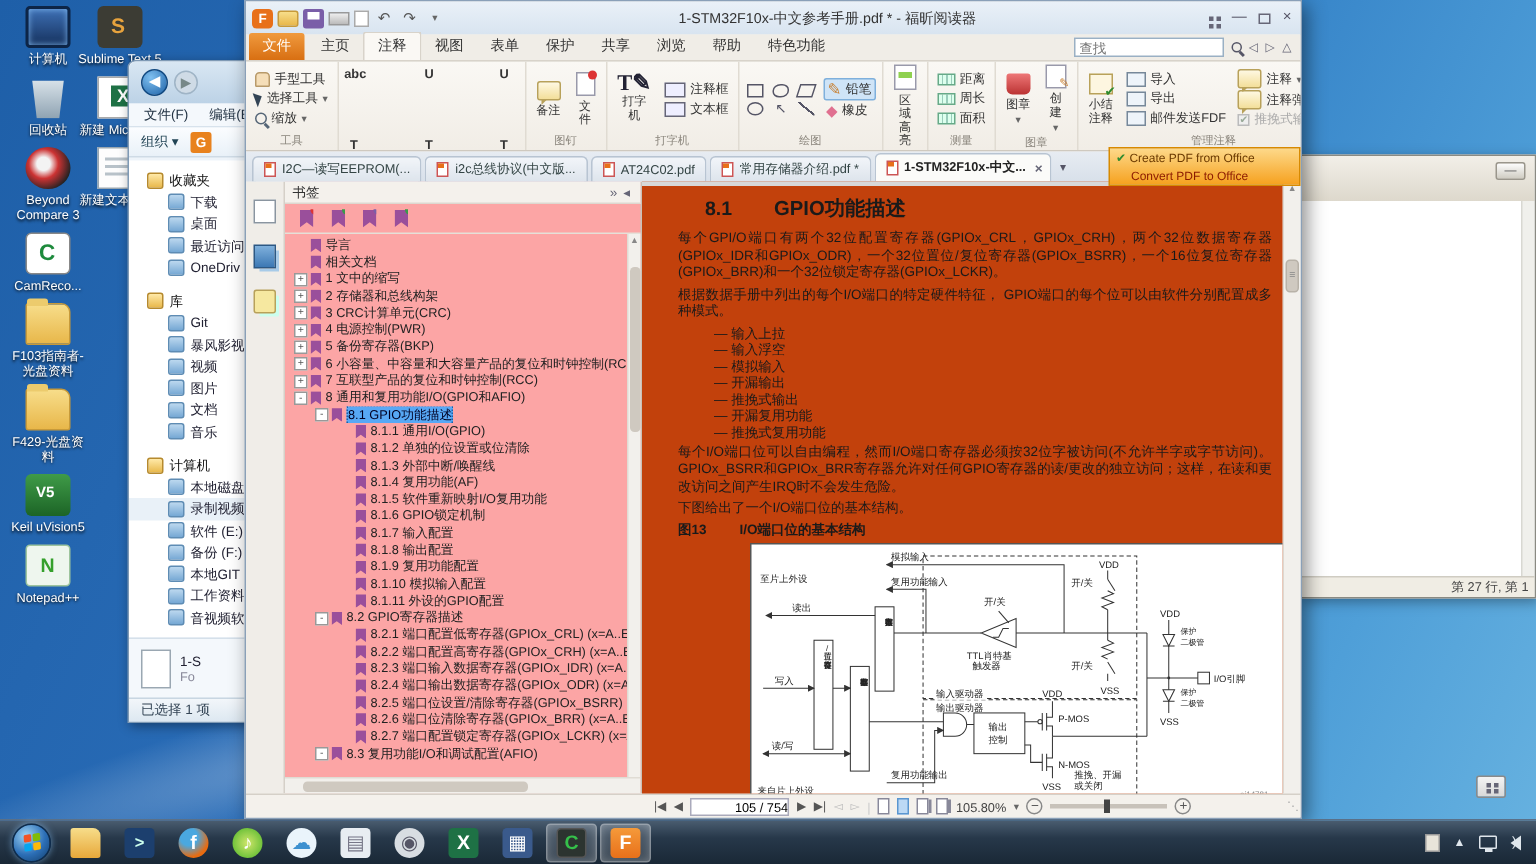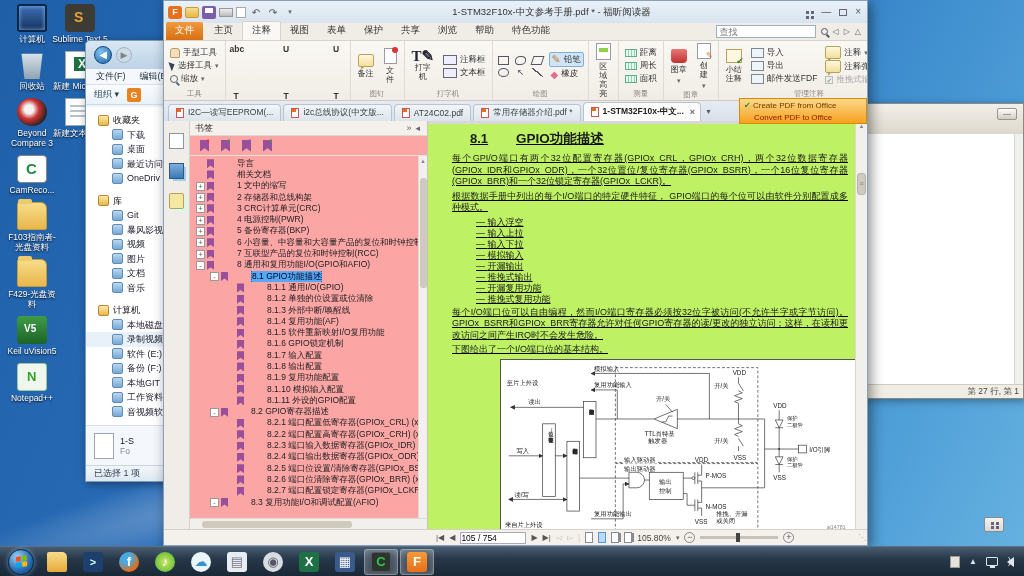--- a/index.html
+++ b/index.html
@@ -163,29 +163,29 @@
 .b-purp{background:#7a5ea8;}
 .bm-treewrap{flex:1;display:flex;min-height:0;}
 .bm-tree{flex:1;overflow:hidden;padding-top:2px;}
 .bm-row{height:11.3px;display:flex;align-items:center;font-size:8.5px;color:#222;white-space:nowrap;overflow:hidden;}
 .bm-row.lvl0{padding-left:6px;}
 .bm-row.lvl1{padding-left:20px;}
 .bm-row.lvl2{padding-left:36px;}
 .bm-exp{width:9px;height:9px;margin-right:2px;font-size:7px;line-height:7px;text-align:center;color:#555;flex:0 0 auto;}
 .bm-exp:not(:empty){border:1px solid #999;background:#fff;}
 .bm-flag{width:7px;height:9px;background:#9a4f9b;clip-path:polygon(0 0,100% 0,100% 100%,50% 72%,0 100%);margin-right:3px;flex:0 0 auto;}
-.bm-lab{overflow:hidden;text-overflow:clip;margin-left:20px;}
+.bm-lab{overflow:hidden;text-overflow:clip;}
 .bm-row.selected .bm-lab{background:#57a8f5;border:1px dotted #1a5fa8;color:#002;}
 .bm-vscroll{width:9px;background:#f2f0ec;border-left:1px solid #e0dcd4;display:flex;flex-direction:column;align-items:center;flex:0 0 auto;}
 .vthumb{width:7px;height:110px;background:#cfc9c0;border-radius:3px;margin-top:12px;}
 .sarr{font-size:6px;color:#888;line-height:10px;}
 .bm-hscroll{height:11px;background:#f2f0ec;border-top:1px solid #e0dcd4;display:flex;align-items:center;flex:0 0 auto;}
 .hthumb{height:7px;width:150px;background:#cfc9c0;border-radius:3px;margin-left:12px;}
 
-.pdfarea{flex:1;background:#bef264;position:relative;overflow:hidden;border-top:3px solid #d8d8d8;text-decoration:underline;}
+.pdfarea{flex:1;background:#c2410c;position:relative;overflow:hidden;border-top:3px solid #d8d8d8;}
 .page{padding:6px 8px 0 0;color:#1a1a1a;}
 .p-h{display:flex;align-items:baseline;margin-left:42px;margin-bottom:5px;}
 .p-hno{font-size:13px;font-weight:bold;width:46px;}
 .p-htitle{font-size:13.5px;font-weight:bold;}
 .p-body{margin-left:24px;width:396px;font-size:9px;line-height:11.5px;text-align:justify;}
 .p-body p{margin-bottom:3px;}
 .p-bullets{margin:1px 0 2px 24px;}
 .p-bullets div{line-height:11px;}
 .p-bullets div::before{content:"—   ";}
 .p-figcap{display:flex;gap:22px;font-size:9px;font-weight:bold;margin:2px 0 3px 0;}
@@ -196,21 +196,21 @@
 svg line,svg path,svg polyline,svg rect,svg circle{stroke:#333;stroke-width:.7;fill:none;}
 svg .dash{stroke-dasharray:3 2;}
 svg .fillw{fill:#fff;stroke:none;}
 svg .filled{fill:#333;stroke:none;}
 .pdf-vscroll{width:12px;background:#f2f0ec;border-left:1px solid #ddd8d0;display:flex;flex-direction:column;align-items:center;flex:0 0 auto;}
 .pdf-vthumb{width:9px;height:22px;background:#cfc9c0;border:1px solid #b8b2a8;border-radius:3px;margin-top:42px;}
 .pdf-vthumb::after{content:"≡";display:block;text-align:center;font-size:7px;color:#888;line-height:20px;}
 
 .fx-status{height:16px;background:#f4f1ec;border-top:1px solid #d5d0c8;display:flex;align-items:center;font-size:8.5px;color:#444;padding-left:272px;gap:5px;flex:0 0 auto;}
 .sb-nav{font-size:8px;color:#555;}
-.sb-page{width:66px;height:12px;border:1px solid #aab;background:#fff;font-size:8.5px;text-align:left;font-family:inherit;}
+.sb-page{width:66px;height:12px;border:1px solid #aab;background:#fff;font-size:8.5px;text-align:right;font-family:inherit;}
 .sb-sep{color:#ccc;}
 .layicon{width:8px;height:11px;border:1px solid #889;background:#fff;display:inline-block;}
 .layicon.active{background:#bcd9f5;border-color:#5a96d0;}
 .layicon.two{box-shadow:3px 0 0 -1px #889;}
 .zbtn{width:11px;height:11px;border:1px solid #888;border-radius:50%;text-align:center;line-height:9px;font-size:9px;color:#555;}
 .ztrack{width:78px;height:3px;background:#c8c2ba;position:relative;}
 .zthumb{position:absolute;left:36px;top:-3px;width:4px;height:9px;background:#444;}
 .grip{margin-left:auto;margin-right:2px;color:#aaa;font-size:8px;letter-spacing:-1px;}
 
 
@@ -913,31 +913,34 @@
       <div class="page">
         <div class="p-h">
           <span class="p-hno">8.1</span>
           <span class="p-htitle">GPIO功能描述</span>
         </div>
         <div class="p-body">
           <p>每个GPI/O端口有两个32位配置寄存器(GPIOx_CRL，GPIOx_CRH)，两个32位数据寄存器(GPIOx_IDR和GPIOx_ODR)，一个32位置位/复位寄存器(GPIOx_BSRR)，一个16位复位寄存器(GPIOx_BRR)和一个32位锁定寄存器(GPIOx_LCKR)。</p>
           <p>根据数据手册中列出的每个I/O端口的特定硬件特征， GPIO端口的每个位可以由软件分别配置成多种模式。</p>
           <div class="p-bullets">
 
-          <div>输入浮空</div>
-              <div>输入上拉</div>
-              <div>输入下拉</div>
+          <div>输入上拉</div>
+              <div>输入浮空</div>
               <div>模拟输入</div>
               <div>开漏输出</div>
               <div>推挽式输出</div>
               <div>开漏复用功能</div>
               <div>推挽式复用功能</div>
             </div>
           <p>每个I/O端口位可以自由编程，然而I/O端口寄存器必须按32位字被访问(不允许半字或字节访问)。GPIOx_BSRR和GPIOx_BRR寄存器允许对任何GPIO寄存器的读/更改的独立访问；这样，在读和更改访问之间产生IRQ时不会发生危险。</p>
           <p>下图给出了一个I/O端口位的基本结构。</p>
+          <div class="p-figcap">
+            <span>图13</span>
+            <span>I/O端口位的基本结构</span>
+          </div>
         </div>
         <div class="figbox">
           <svg width="378" height="180" viewBox="0 0 390 178">
             <defs>
               <marker id="ah" viewBox="0 0 8 8" refX="7" refY="4" markerWidth="7" markerHeight="7" orient="auto-start-reverse">
                 <path d="M0,0L8,4L0,8z" style="fill:#333;stroke:none;"></path>
               </marker>
             </defs>
 
             <rect class="dash" x="118" y="4" width="147" height="98"></rect>

